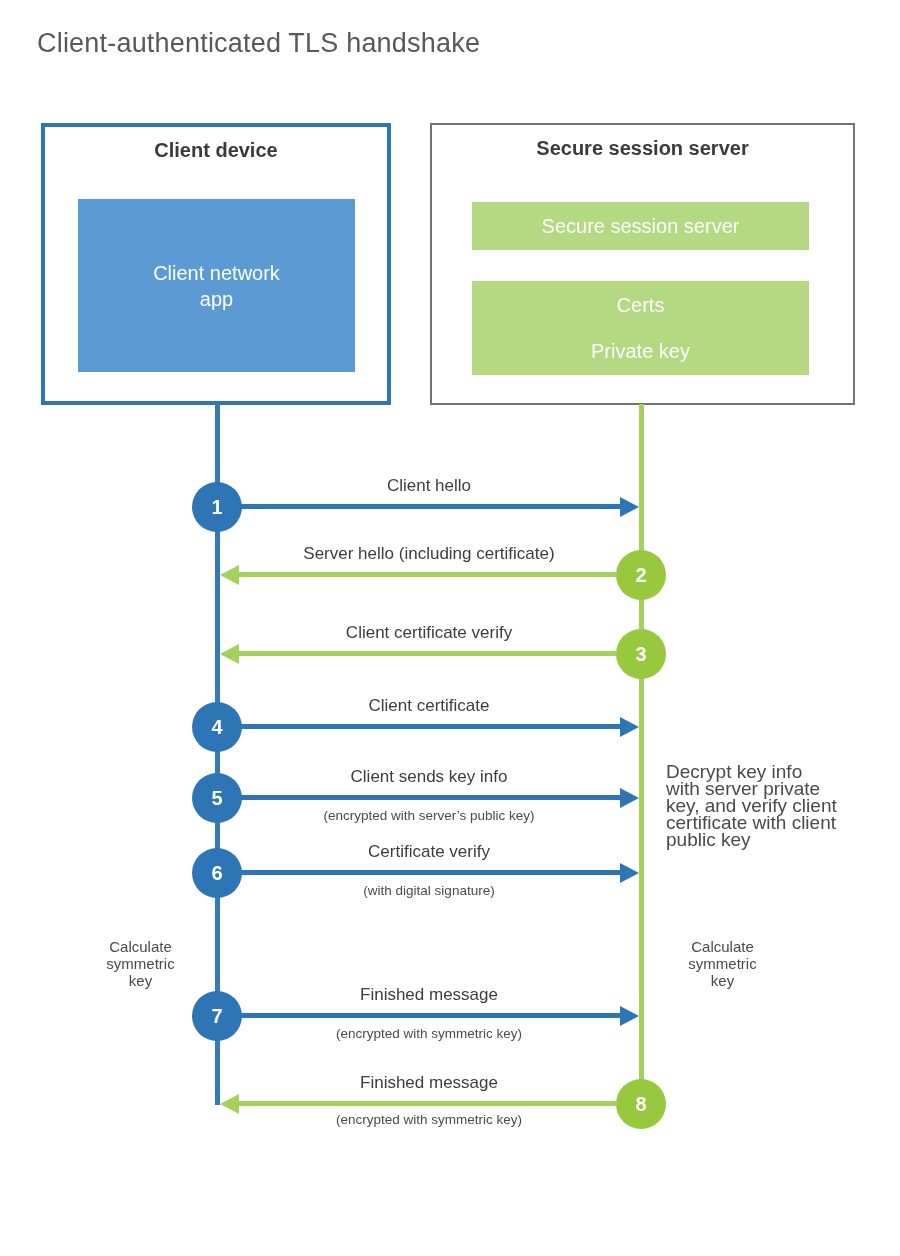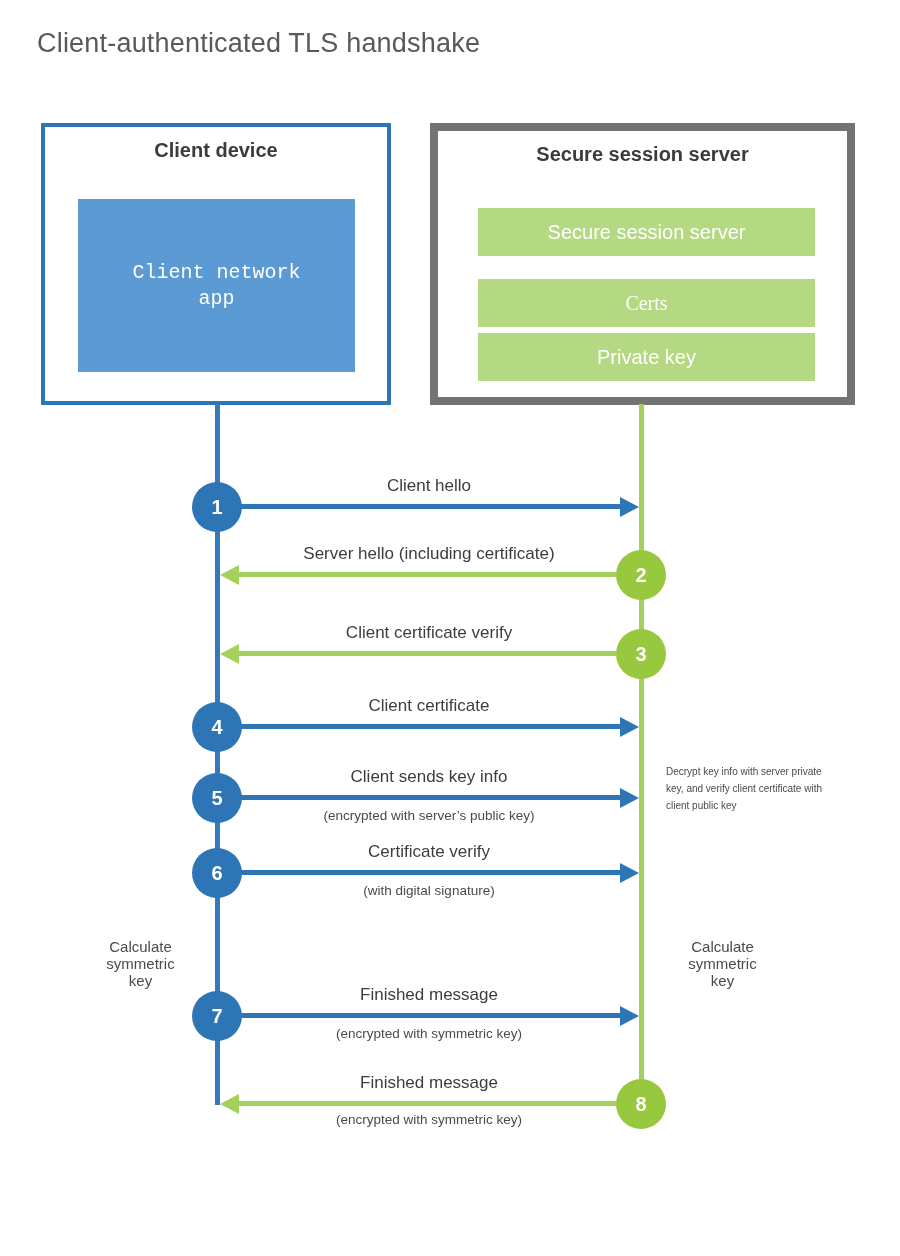--- a/index.html
+++ b/index.html
@@ -3,45 +3,45 @@
 <meta charset="utf-8">
 <style>
   html,body{margin:0;padding:0;background:#fff;}
   body{font-family:"Liberation Sans","DejaVu Sans",sans-serif;}
   #canvas{position:relative;width:900px;height:1256px;background:#ffffff;overflow:hidden;}
 
   .page-title{position:absolute;left:37px;top:28px;font-size:27px;font-weight:300;color:#595959;letter-spacing:0.2px;}
 
   .entity-box{position:absolute;top:123px;height:282px;background:#fff;box-sizing:border-box;}
   .client-box{left:41px;width:350px;border:4px solid #2e75b6;}
-  .server-box{left:430px;width:425px;border:8px solid #737373;}
+  .server-box{left:430px;width:425px;border:2px solid #737373;}
   .entity-title{position:absolute;left:0;top:12px;width:100%;text-align:center;font-size:20px;font-weight:bold;color:#3b3b3b;}
 
-  .client-app{position:absolute;left:33px;top:72px;width:277px;height:173px;background:#5b9ad3;display:flex;flex-direction:column;align-items:center;justify-content:center;color:#fff;font-size:20px;line-height:26px;font-family:Liberation Mono, monospace;}
+  .client-app{position:absolute;left:33px;top:72px;width:277px;height:173px;background:#5b9ad3;display:flex;flex-direction:column;align-items:center;justify-content:center;color:#fff;font-size:20px;line-height:26px;}
   .server-bar{position:absolute;left:40px;width:337px;height:48px;background:#b5d883;display:flex;align-items:center;justify-content:center;color:#fff;font-size:20px;}
 
   .vline{position:absolute;top:404px;width:5px;height:701px;z-index:1;}
   .vline.blue{left:215px;background:#3579bd;}
   .vline.green{left:639px;background:#a4d05c;}
 
   .circle{position:absolute;width:50px;height:50px;border-radius:50%;display:flex;align-items:center;justify-content:center;color:#fff;font-size:20px;font-weight:bold;z-index:3;}
   .circle.blue{background:#2e75b6;}
   .circle.green{background:#97c83d;}
 
   .shaft{position:absolute;height:5px;z-index:2;}
   .shaft.blue{background:#2e75b6;}
   .shaft.green{background:#a4d05c;}
   .head{position:absolute;width:0;height:0;border-top:10px solid transparent;border-bottom:10px solid transparent;z-index:2;}
   .head.right{border-left:19px solid #2e75b6;}
   .head.left{border-right:19px solid #a4d05c;}
 
   .msg-label{position:absolute;left:229px;width:400px;text-align:center;font-size:17px;color:#3d3d3d;}
   .msg-sub{position:absolute;left:229px;width:400px;text-align:center;font-size:13.5px;color:#4a4a4a;}
 
-  .side-note{position:absolute;left:666px;top:763px;width:175px;font-size:10px;line-height:17px;color:#4a4a4a;}
+  .side-note{position:absolute;left:666px;top:763px;width:175px;font-size:19px;line-height:17px;color:#4a4a4a;}
   .calc-note{position:absolute;top:938px;width:95px;text-align:center;font-size:15px;line-height:17px;color:#4a4a4a;}
   .calc-note.left{left:93px;}
   .calc-note.right{left:675px;}
 </style>
 </head>
 <body>
 
 <div id="canvas">
 
   <div class="page-title">Client-authenticated TLS handshake</div>
@@ -50,21 +50,21 @@
     <div class="entity-title">Client device</div>
     <div class="client-app">
       <div>Client network</div>
       <div>app</div>
     </div>
   </div>
 
   <div class="entity-box server-box">
     <div class="entity-title">Secure session server</div>
     <div class="server-bar" style="top:77px;">Secure session server</div>
-    <div class="server-bar" style="top:148px;font-family:Liberation Serif, serif;">Certs</div>
+    <div class="server-bar" style="top:156px;">Certs</div>
     <div class="server-bar" style="top:202px;">Private key</div>
   </div>
 
   <div class="vline blue"></div>
   <div class="vline green"></div>
 
   <div class="msg-label" style="top:476px;">Client hello</div>
   <div class="shaft blue" style="left:240px;top:504px;width:380px;"></div>
   <div class="head right" style="left:620px;top:497px;"></div>
   <div class="circle blue" style="left:192px;top:482px;">1</div>

